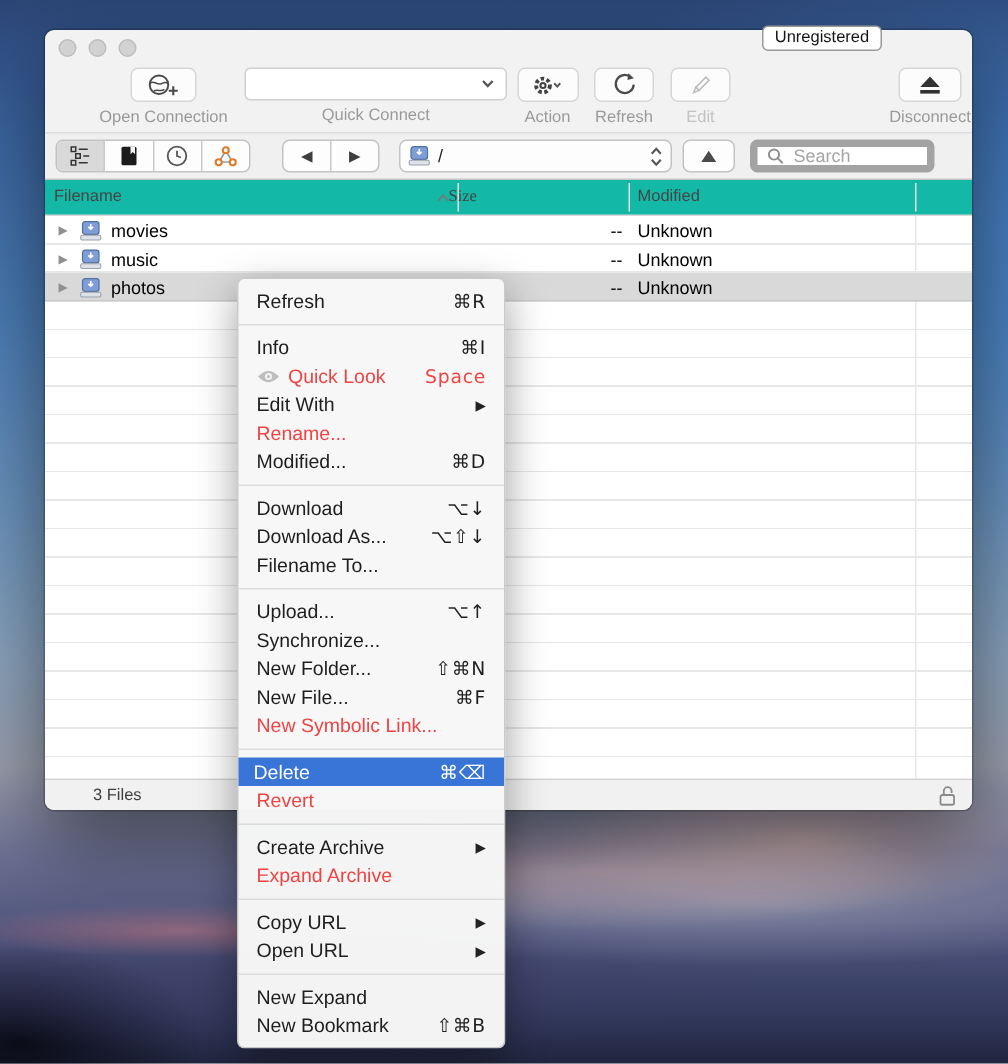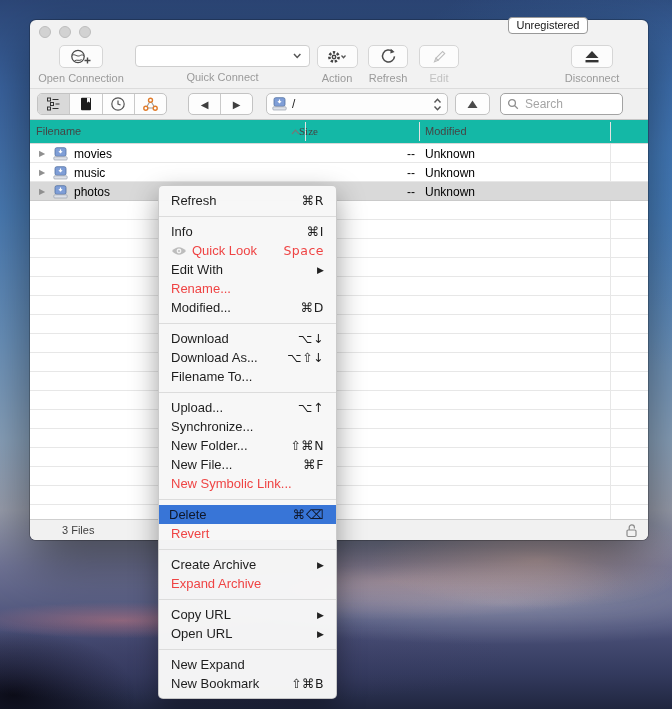--- a/index.html
+++ b/index.html
@@ -21,38 +21,38 @@
     background:#f2f2f2;border-radius:6px;display:flex;flex-direction:column;
     box-shadow:0 0 0 1px rgba(0,0,0,.22), 0 22px 55px rgba(0,0,0,.5);
     z-index:1;
   }
   
   .titlebar{height:24px;position:relative;}
   .traffic{position:absolute;left:9px;top:6px;display:flex;gap:8px;}
   .light{width:12px;height:12px;border-radius:50%;background:#d2d2d2;border:1px solid #bdbdbd;box-sizing:border-box;}
   .titlewrap{position:absolute;left:0;right:0;top:4px;height:16px;display:flex;align-items:center;justify-content:center;gap:5px;font-size:13px;color:#6e6e6e;}
   
-  .toolbar{height:44px;position:relative;}
+  .toolbar{height:44px;position:relative;margin-left:28px;}
   .tb-item{position:absolute;top:1px;text-align:center;}
   .tb-btn{height:23px;background:#fcfcfc;border:1px solid #d6d6d6;border-radius:5px;box-sizing:border-box;display:flex;align-items:center;justify-content:center;margin:0 auto;}
   .tb-label{font-size:11px;color:#9a9a9a;margin-top:4px;white-space:nowrap;}
   .tb-label.dim{color:#c2c2c2;}
   .combo{height:22px;background:#fff;border:1px solid #cfcfcf;border-radius:4px;box-sizing:border-box;display:flex;align-items:center;}
   .combo input{flex:1;border:none;outline:none;background:transparent;font-size:12px;padding:0 4px;min-width:0;}
   
   .navbar{height:32px;position:relative;border-top:1px solid #dcdcdc;border-bottom:1px solid #c6c6c6;box-sizing:border-box;background:#f0f0f0;}
   .seg{position:absolute;top:4px;height:22px;display:flex;border:1px solid #c3c3c3;border-radius:5px;background:#fdfdfd;overflow:hidden;box-sizing:border-box;}
   .seg .s{width:32px;display:flex;align-items:center;justify-content:center;border-right:1px solid #c9c9c9;}
   .seg .s:last-child{border-right:none;}
   .seg .s.sel{background:#d9d9d9;}
   .arrowglyph{font-size:10px;color:#3e3e3e;}
   .pathpop{position:absolute;top:4px;height:22px;border:1px solid #c3c3c3;border-radius:5px;background:#fdfdfd;display:flex;align-items:center;box-sizing:border-box;padding:0 5px;}
   .pathpop .ptext{font-size:12px;color:#222;margin-left:5px;flex:1;text-align:left;}
   .upbtn{position:absolute;top:4px;height:22px;border:1px solid #c3c3c3;border-radius:5px;background:#fdfdfd;display:flex;align-items:center;justify-content:center;box-sizing:border-box;}
-  .search{position:absolute;top:4px;height:22px;border:1px solid #a3a3a3;border-radius:5px;background:#fff;display:flex;align-items:center;box-sizing:border-box;padding:0 6px;}
+  .search{position:absolute;top:4px;height:22px;border:5px solid #a3a3a3;border-radius:5px;background:#fff;display:flex;align-items:center;box-sizing:border-box;padding:0 6px;}
   .search input{flex:1;border:none;outline:none;background:transparent;font-size:12px;color:#333;margin-left:4px;min-width:0;}
   .search input::placeholder{color:#a5a5a5;}
   
   .hdr{height:24px;background:#14b8a6;border-bottom:1px solid #d8d8d8;position:relative;box-sizing:border-box;font-size:11px;color:#454545;}
   .hdr span{position:absolute;top:5px;}
   .hdr .d{position:absolute;top:2px;bottom:2px;width:1px;background:#e2e2e2;}
   
   .list{flex:1;position:relative;background:repeating-linear-gradient(180deg,#ffffff 0px,#ffffff 18px,#e7e7e7 18px,#e7e7e7 19px);}
   .vdiv{position:absolute;left:580px;top:0;bottom:0;width:1px;background:#e7e7e7;}
   .file-row{position:absolute;left:0;right:0;height:19px;display:flex;align-items:center;font-size:12px;color:#000;}
@@ -70,21 +70,21 @@
   .unregistered{position:absolute;left:508px;top:17px;width:80px;height:17px;background:#fff;border:1px solid #999;border-radius:4px;font-size:11px;color:#161616;text-align:center;line-height:15px;box-sizing:border-box;z-index:30;}
   
   .context-menu{position:absolute;left:158px;top:185px;width:179px;box-sizing:border-box;
     background:rgba(247,247,247,.98);border:1px solid rgba(0,0,0,.18);border-radius:5px;
     padding:5px 0;box-shadow:0 10px 28px rgba(0,0,0,.38);z-index:40;}
   .menu-item{height:19px;padding:0 12px;font-size:13px;color:#1e1e1e;display:flex;align-items:center;}
   .menu-item .mlabel{white-space:nowrap;}
   .menu-item .mshortcut{margin-left:auto;font-family:"DejaVu Sans",sans-serif;font-size:12.5px;letter-spacing:.5px;white-space:nowrap;}
   .menu-item .msub{margin-left:auto;font-size:9px;color:#222;}
   .menu-item.disabled{color:#ef4444;}
-  .menu-item.highlighted{background:var(--accent,#3875d7);color:#0f172a;padding-left:10px;}
+  .menu-item.highlighted{background:var(--accent,#3875d7);color:#ffffff;padding-left:10px;}
   .menu-sep{height:1px;background:#dcdcdc;margin:5.5px 0;}
   .eye{margin-right:5px;flex:0 0 auto;}
 </style>
 </head>
 <body>
 
 <div class="window">
 
   <div class="titlebar">
     <div class="traffic">

